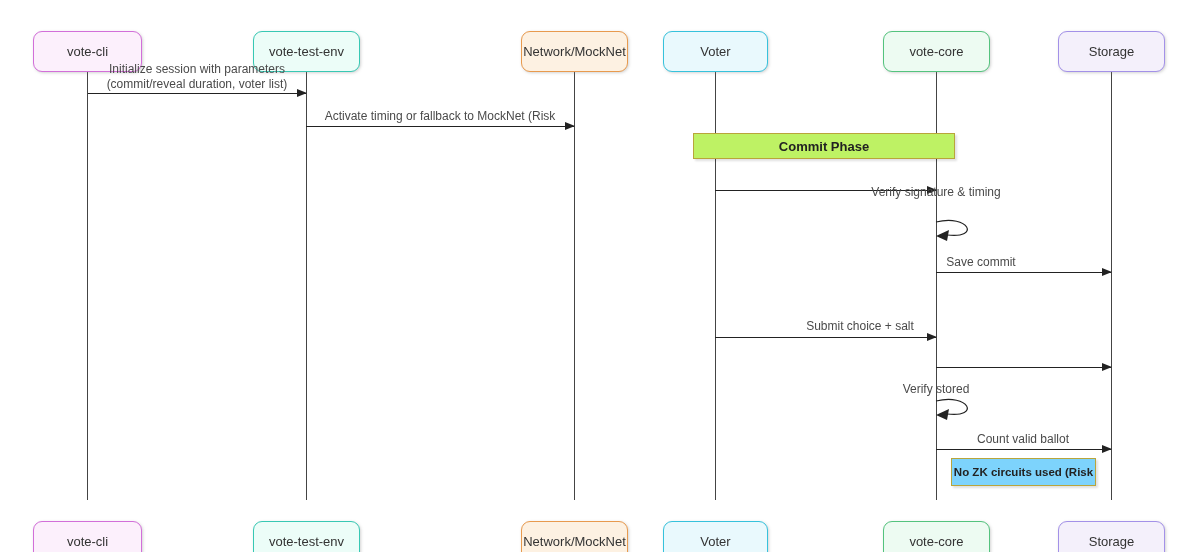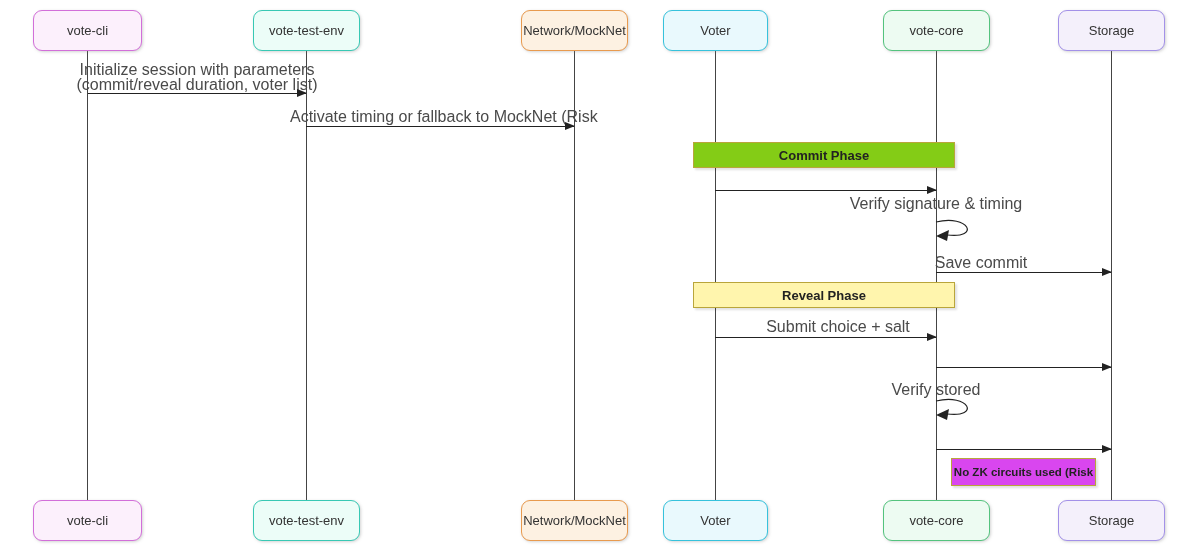--- a/index.html
+++ b/index.html
@@ -27,29 +27,30 @@
     height: 41px;
     border: 1.5px solid;
     border-radius: 9px;
     display: flex;
     align-items: center;
     justify-content: center;
     font-size: 13px;
     color: #333333;
     box-shadow: 1px 1px 3px rgba(130,130,130,0.35);
     background: #fff;
+    margin-top: 21px;
   }
   .actor.top    { top: 10px; }
   .actor.bottom { top: 500px; }
 
   .msg-label {
     position: absolute;
     width: 300px;
     text-align: center;
-    font-size: 16px;
+    font-size: 12px;
     line-height: 15px;
     color: #4a4a4a;
     white-space: nowrap;
   }
   .msg-label span { display: block; }
 
   .arrow {
     position: absolute;
     height: 0;
     border-top: 1px solid #222222;
@@ -136,61 +137,63 @@
     <span class="arrowhead"></span>
   </div>
 
   <div class="msg-label" style="left:290px;top:109px">
     <span>Activate timing or fallback to MockNet (Risk</span>
   </div>
   <div class="arrow" style="left:306px;top:126px;width:268px">
     <span class="arrowhead"></span>
   </div>
 
-  <div class="banner" style="top: 142px; background-color: #84cc16; border-color: rgb(185, 165, 59);">Commit Phase</div>
+  <div class="banner" style="top: 133px; background-color: #bef264; border-color: rgb(185, 165, 59);">Commit Phase</div>
 
   <div class="arrow" style="left:715px;top:190px;width:221px">
     <span class="arrowhead"></span>
   </div>
 
-  <div class="msg-label" style="left:786px;top:196px">
+  <div class="msg-label" style="left:786px;top:185px">
     <span>Verify signature &amp; timing</span>
   </div>
   <svg class="self-loop" style="left:935px;top:217px" viewBox="0 0 50 28">
     <path d="M 1 5 C 34 -3, 46 22, 12 18" stroke="#222222" stroke-width="1.2" fill="none"></path>
     <polygon points="1,19 14,13 12,24" fill="#222222"></polygon>
   </svg>
 
   <div class="msg-label" style="left:831px;top:255px">
     <span>Save commit</span>
   </div>
   <div class="arrow" style="left:936px;top:272px;width:175px">
     <span class="arrowhead"></span>
   </div>
 
-  <div class="banner" style="top: 282px; background-color: rgb(255, 245, 173); border-color: rgb(185, 165, 59);">Reveal Phase</div>
 
-  <div class="msg-label" style="left:688px;top:319px">
+  <div class="msg-label" style="left:710px;top:319px">
     <span>Submit choice + salt</span>
   </div>
   <div class="arrow" style="left:715px;top:337px;width:221px">
     <span class="arrowhead"></span>
   </div>
 
   <div class="arrow" style="left:936px;top:367px;width:175px">
     <span class="arrowhead"></span>
   </div>
 
   <div class="msg-label" style="left:786px;top:382px">
     <span>Verify stored</span>
   </div>
   <svg class="self-loop" style="left:935px;top:396px" viewBox="0 0 50 28">
     <path d="M 1 5 C 34 -3, 46 22, 12 18" stroke="#222222" stroke-width="1.2" fill="none"></path>
     <polygon points="1,19 14,13 12,24" fill="#222222"></polygon>
   </svg>
 
+  <div class="msg-label" style="left:873px;top:432px">
+    <span>Count valid ballot</span>
+  </div>
   <div class="arrow" style="left:936px;top:449px;width:175px">
     <span class="arrowhead"></span>
   </div>
 
-  <div class="note" style="background-color: #d946ef; border-color: rgb(185, 165, 59);">No ZK circuits used (Risk</div>
+  <div class="note" style="background-color: #7dd3fc; border-color: rgb(185, 165, 59);">No ZK circuits used (Risk</div>
 
 </div>
 
 </body></html>

